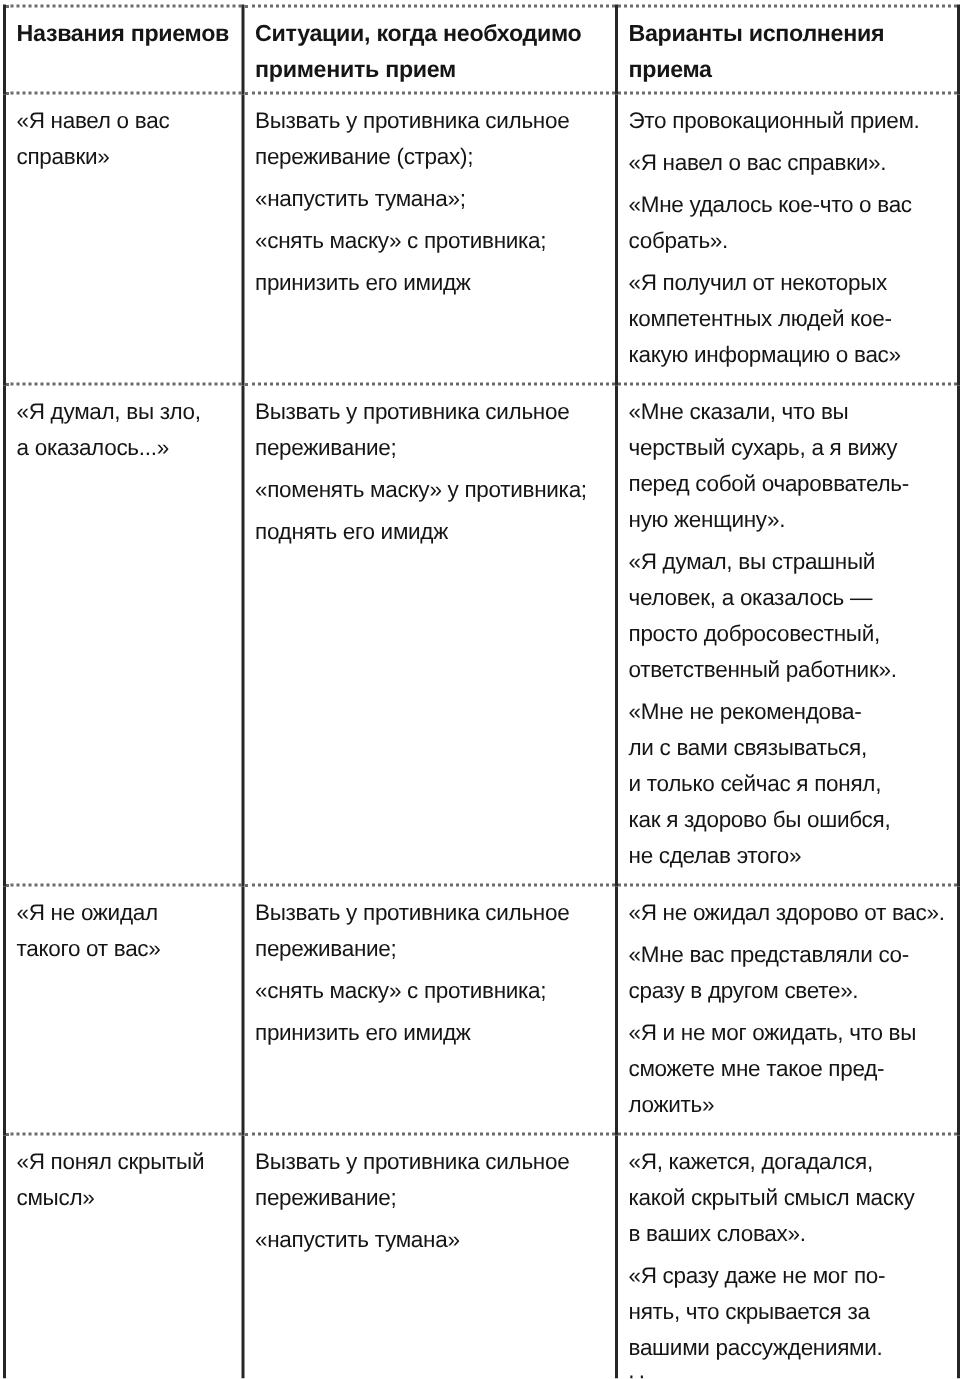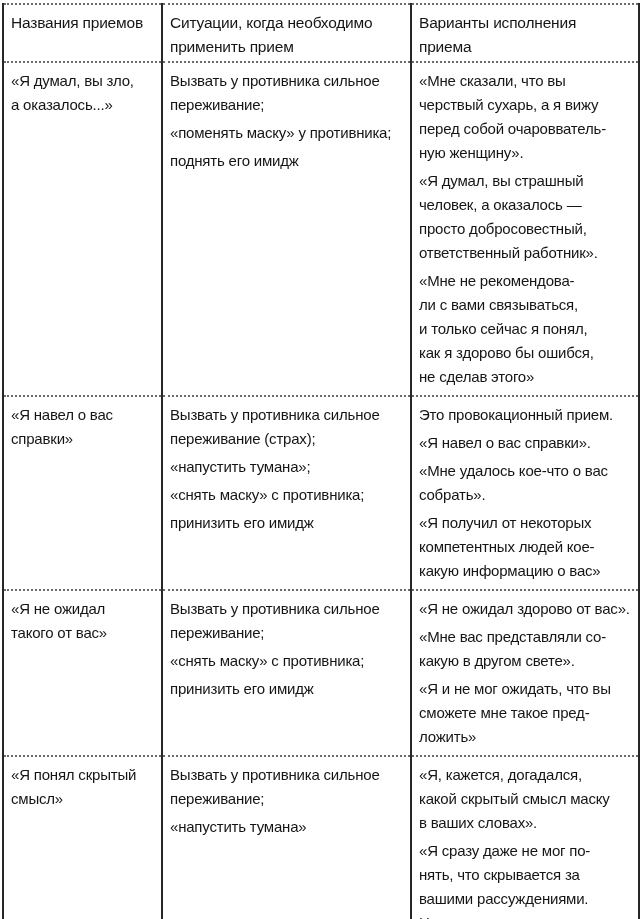--- a/index.html
+++ b/index.html
@@ -37,21 +37,21 @@
     padding: 6px 7px 2px 7px;
     border-left: 2px solid #262626;
     border-right: 2px solid #262626;
     font-weight: normal;
     overflow: hidden;
   }
   tr.body-row th, tr.body-row td {
     border-top: 2px dotted #6b6b6b;
   }
   tr.header-row th {
-    font-weight: normal;
+    font-weight: bold;
     font-size: 15.5px;
     line-height: 24px;
     white-space: pre-line;
     letter-spacing: -0.2px;
   }
   .cellname {
     font-size: 15px;
     line-height: 24px;
     white-space: pre-line;
     letter-spacing: -0.2px;
@@ -80,20 +80,42 @@
         <col class="c3">
     </colgroup>
     <tbody>
         <tr class="header-row r-header">
       <th>Названия приемов</th>
       <th>Ситуации, когда необходимо
 применить прием</th>
       <th>Варианты исполнения
 приема</th>
     </tr>
+    <tr class="body-row r2">
+      <td>
+            <div class="cellname">«Я навел о вас
+справки»</div>
+          </td>
+      <td>
+            <p class="cell-par">Вызвать у противника сильное
+переживание (страх);</p>
+            <p class="cell-par">«напустить тумана»;</p>
+            <p class="cell-par">«снять маску» с противника;</p>
+            <p class="cell-par">принизить его имидж</p>
+          </td>
+      <td>
+            <p class="cell-par">Это провокационный прием.</p>
+            <p class="cell-par">«Я навел о вас справки».</p>
+            <p class="cell-par">«Мне удалось кое-что о вас
+собрать».</p>
+            <p class="cell-par">«Я получил от некоторых
+компетентных людей кое-
+какую информацию о вас»</p>
+          </td>
+    </tr>
     <tr class="body-row r1">
       <td>
             <div class="cellname">«Я думал, вы зло,
 а оказалось...»</div>
           </td>
       <td>
             <p class="cell-par">Вызвать у противника сильное
 переживание;</p>
             <p class="cell-par">«поменять маску» у противника;</p>
             <p class="cell-par">поднять его имидж</p>
@@ -107,57 +129,35 @@
 человек, а оказалось —
 просто добросовестный,
 ответственный работник».</p>
             <p class="cell-par">«Мне не рекомендова-
 ли с вами связываться,
 и только сейчас я понял,
 как я здорово бы ошибся,
 не сделав этого»</p>
           </td>
     </tr>
-    <tr class="body-row r2">
-      <td>
-            <div class="cellname">«Я навел о вас
-справки»</div>
-          </td>
-      <td>
-            <p class="cell-par">Вызвать у противника сильное
-переживание (страх);</p>
-            <p class="cell-par">«напустить тумана»;</p>
-            <p class="cell-par">«снять маску» с противника;</p>
-            <p class="cell-par">принизить его имидж</p>
-          </td>
-      <td>
-            <p class="cell-par">Это провокационный прием.</p>
-            <p class="cell-par">«Я навел о вас справки».</p>
-            <p class="cell-par">«Мне удалось кое-что о вас
-собрать».</p>
-            <p class="cell-par">«Я получил от некоторых
-компетентных людей кое-
-какую информацию о вас»</p>
-          </td>
-    </tr>
     <tr class="body-row r3">
       <td>
             <div class="cellname">«Я не ожидал
 такого от вас»</div>
           </td>
       <td>
             <p class="cell-par">Вызвать у противника сильное
 переживание;</p>
             <p class="cell-par">«снять маску» с противника;</p>
             <p class="cell-par">принизить его имидж</p>
           </td>
       <td>
             <p class="cell-par">«Я не ожидал здорово от вас».</p>
             <p class="cell-par">«Мне вас представляли со-
-какую в другом свете».</p>
+сразу в другом свете».</p>
             <p class="cell-par">«Я и не мог ожидать, что вы
 сможете мне такое пред-
 ложить»</p>
           </td>
     </tr>
     <tr class="body-row r4">
       <td>
             <div class="cellname">«Я понял скрытый
 смысл»</div>
           </td>

